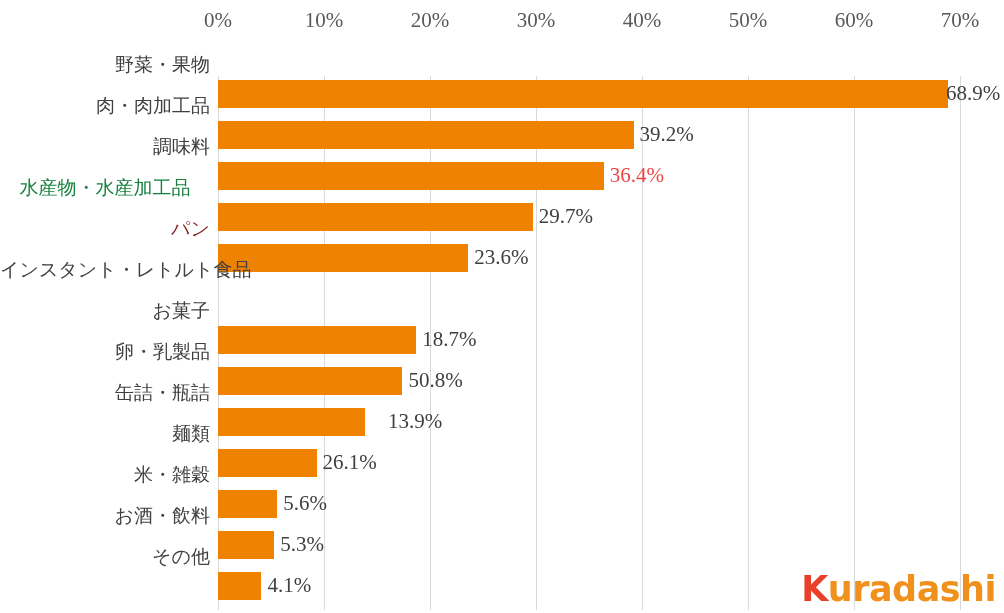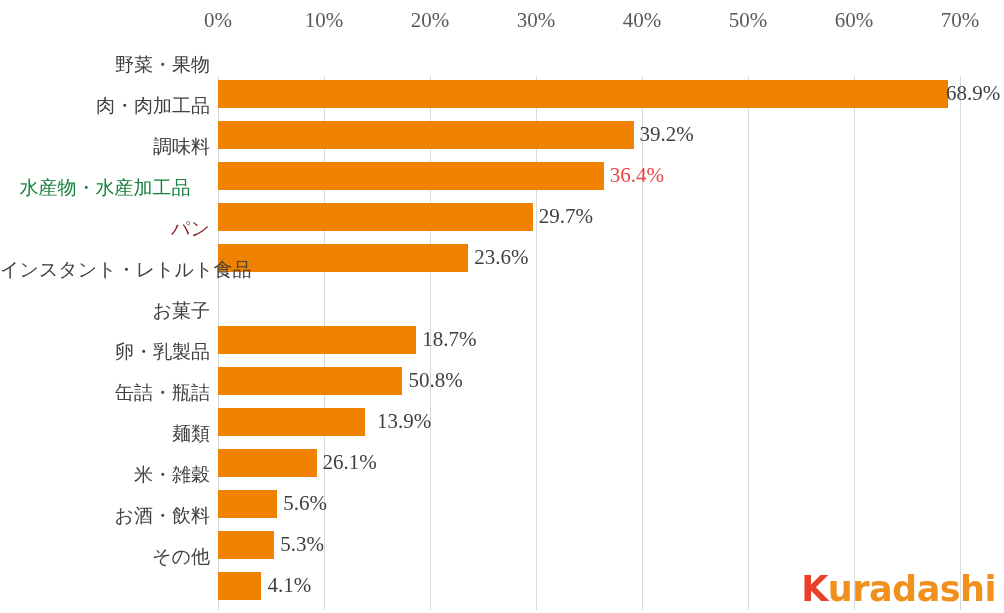--- a/index.html
+++ b/index.html
@@ -174,21 +174,21 @@
       <div class="bar-row" style="top: 246px;">
         <div class="bar" style="width: 198.22px; background: rgb(239, 130, 0);"></div>
         <div class="bar-value" style="left: 204.22px; color: rgb(64, 64, 64);">18.7%</div>
       </div>
       <div class="bar-row" style="top: 287px;">
         <div class="bar" style="width: 184.44px; background: rgb(239, 130, 0);"></div>
         <div class="bar-value" style="left: 190.44px; color: rgb(64, 64, 64);">50.8%</div>
       </div>
       <div class="bar-row" style="top: 328px;">
         <div class="bar" style="width: 147.34px; background: rgb(239, 130, 0);"></div>
-        <div class="bar-value" style="left: 159px; color: rgb(64, 64, 64);">13.9%</div>
+        <div class="bar-value" style="left: 170px; color: rgb(64, 64, 64);">13.9%</div>
       </div>
       <div class="bar-row" style="top: 369px;">
         <div class="bar" style="width: 98.58px; background: rgb(239, 130, 0);"></div>
         <div class="bar-value" style="left: 104.58px; color: rgb(64, 64, 64);">26.1%</div>
       </div>
       <div class="bar-row" style="top: 410px; padding-left: 17px;">
         <div class="bar" style="width: 59.36px; background: rgb(239, 130, 0);"></div>
         <div class="bar-value" style="left: 65.36px; color: rgb(64, 64, 64);">5.6%</div>
       </div>
       <div class="bar-row" style="top: 451px;">

